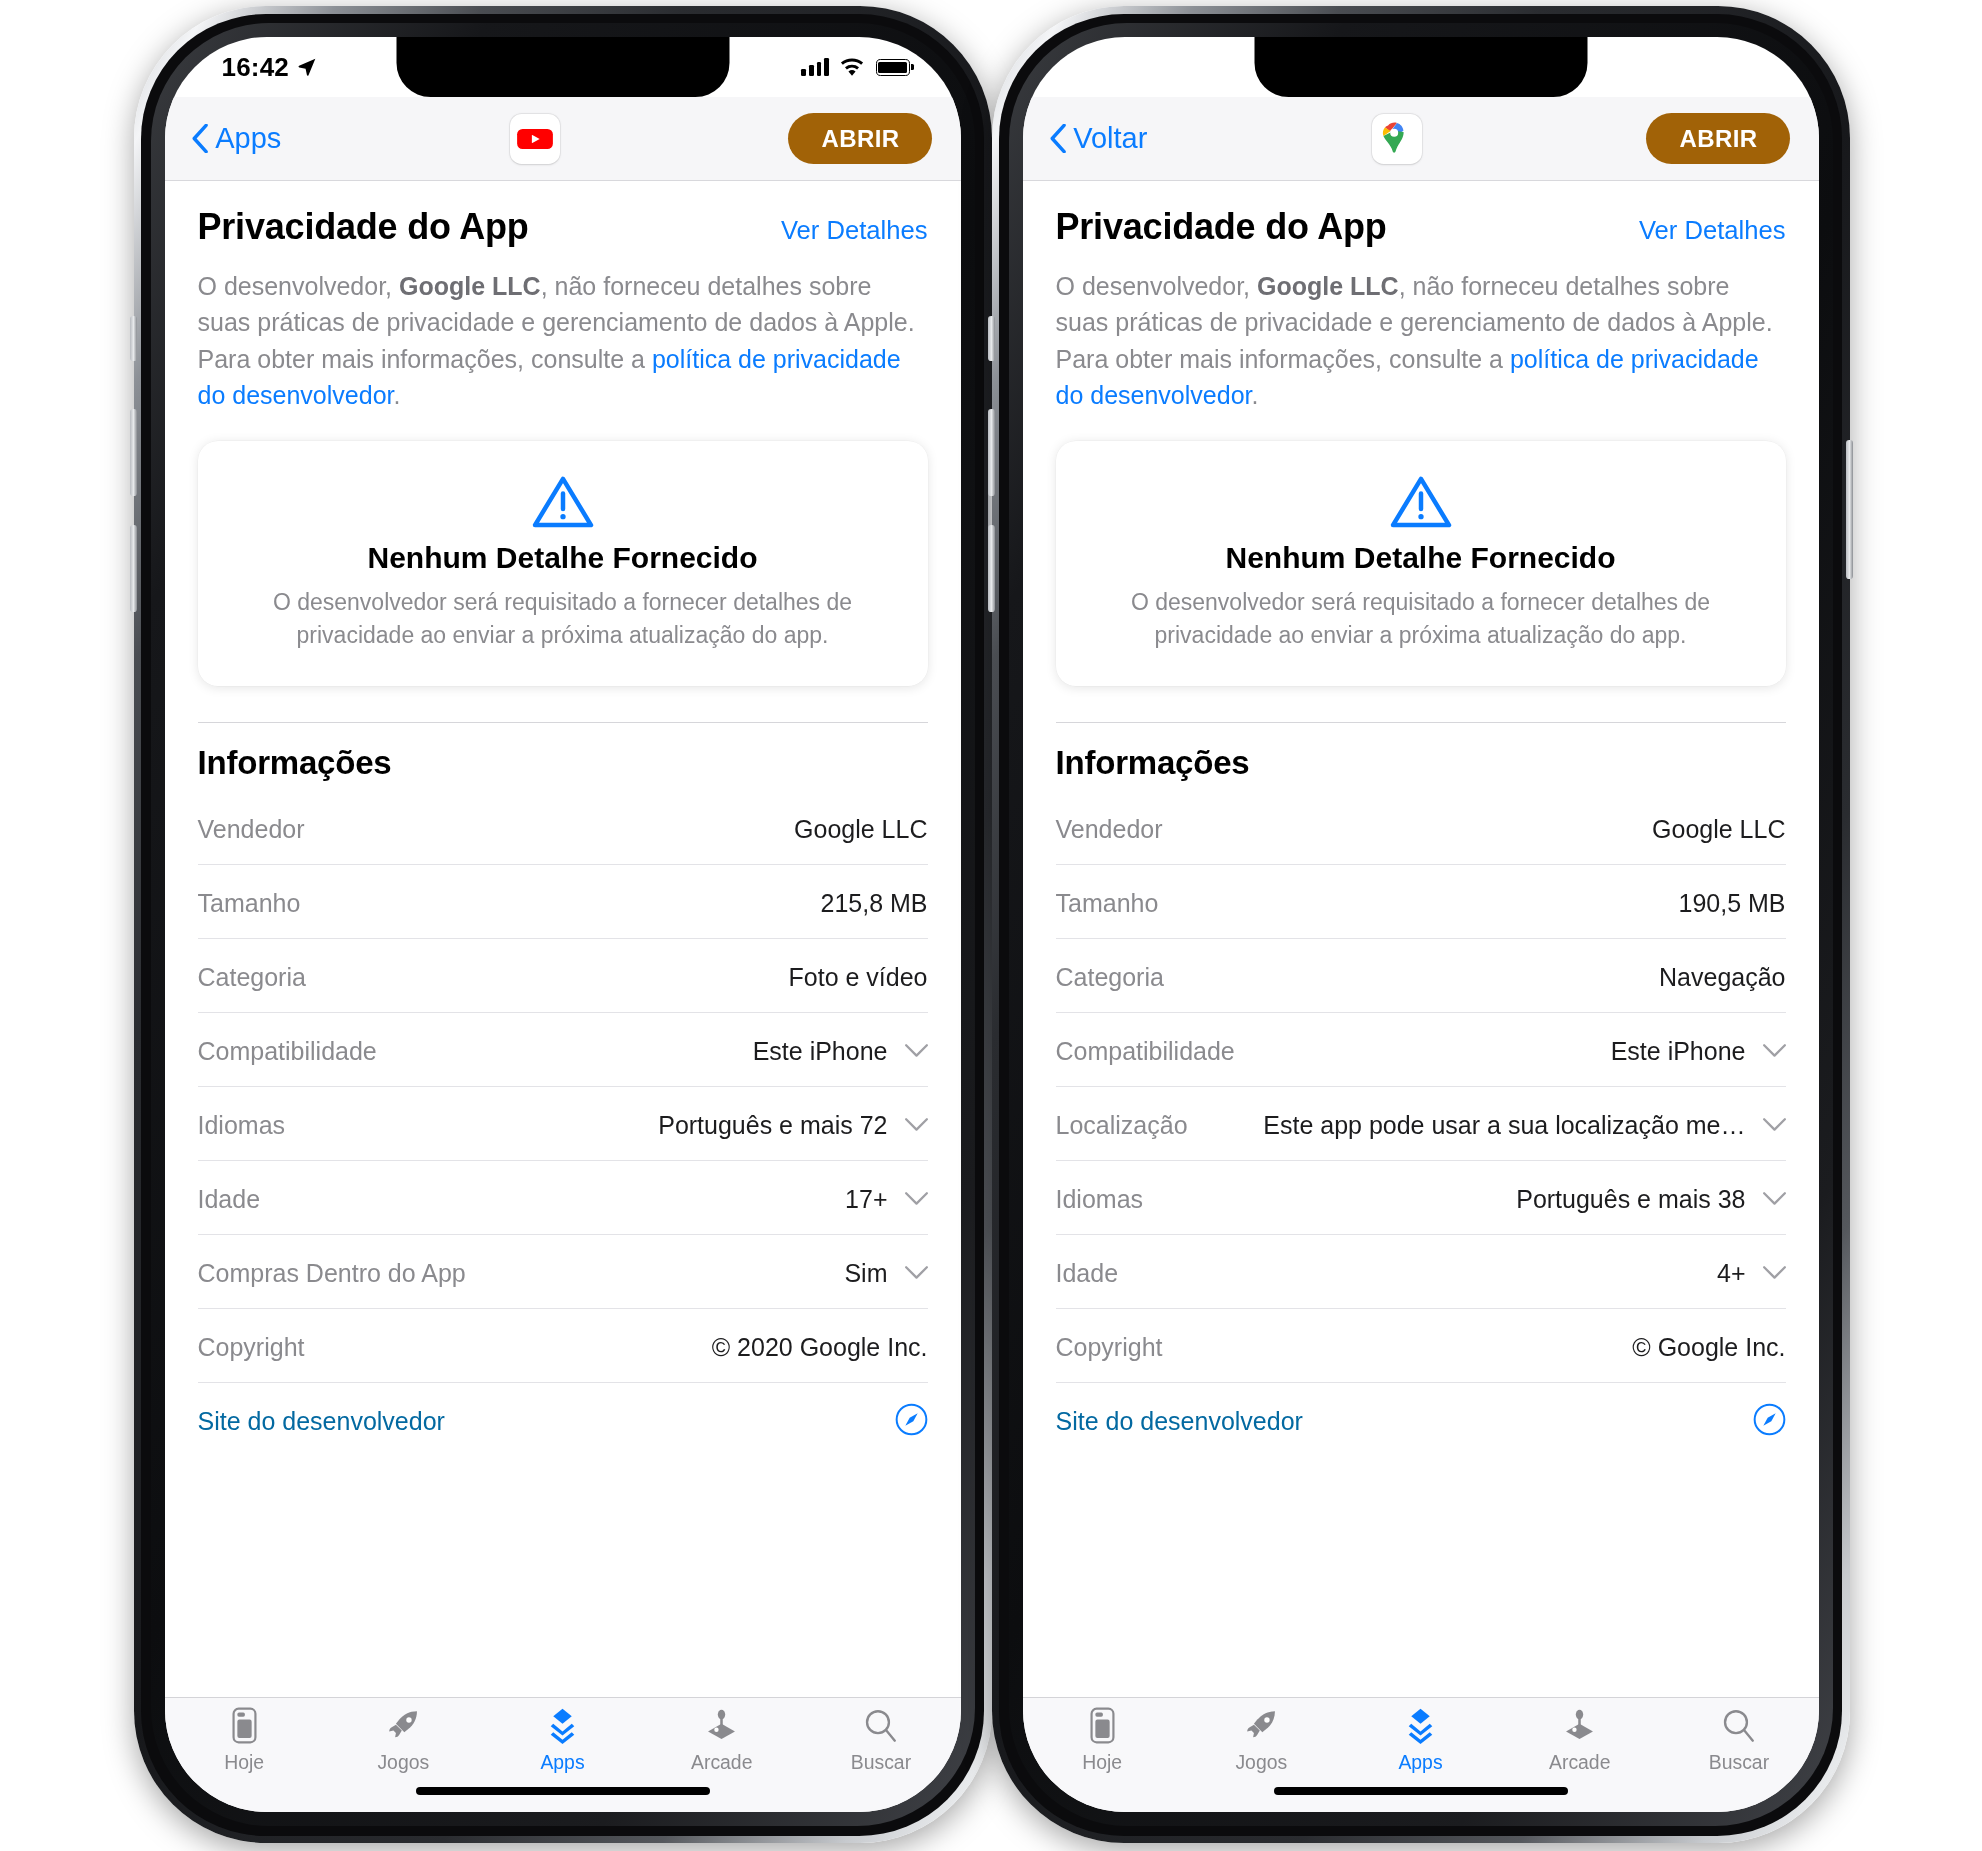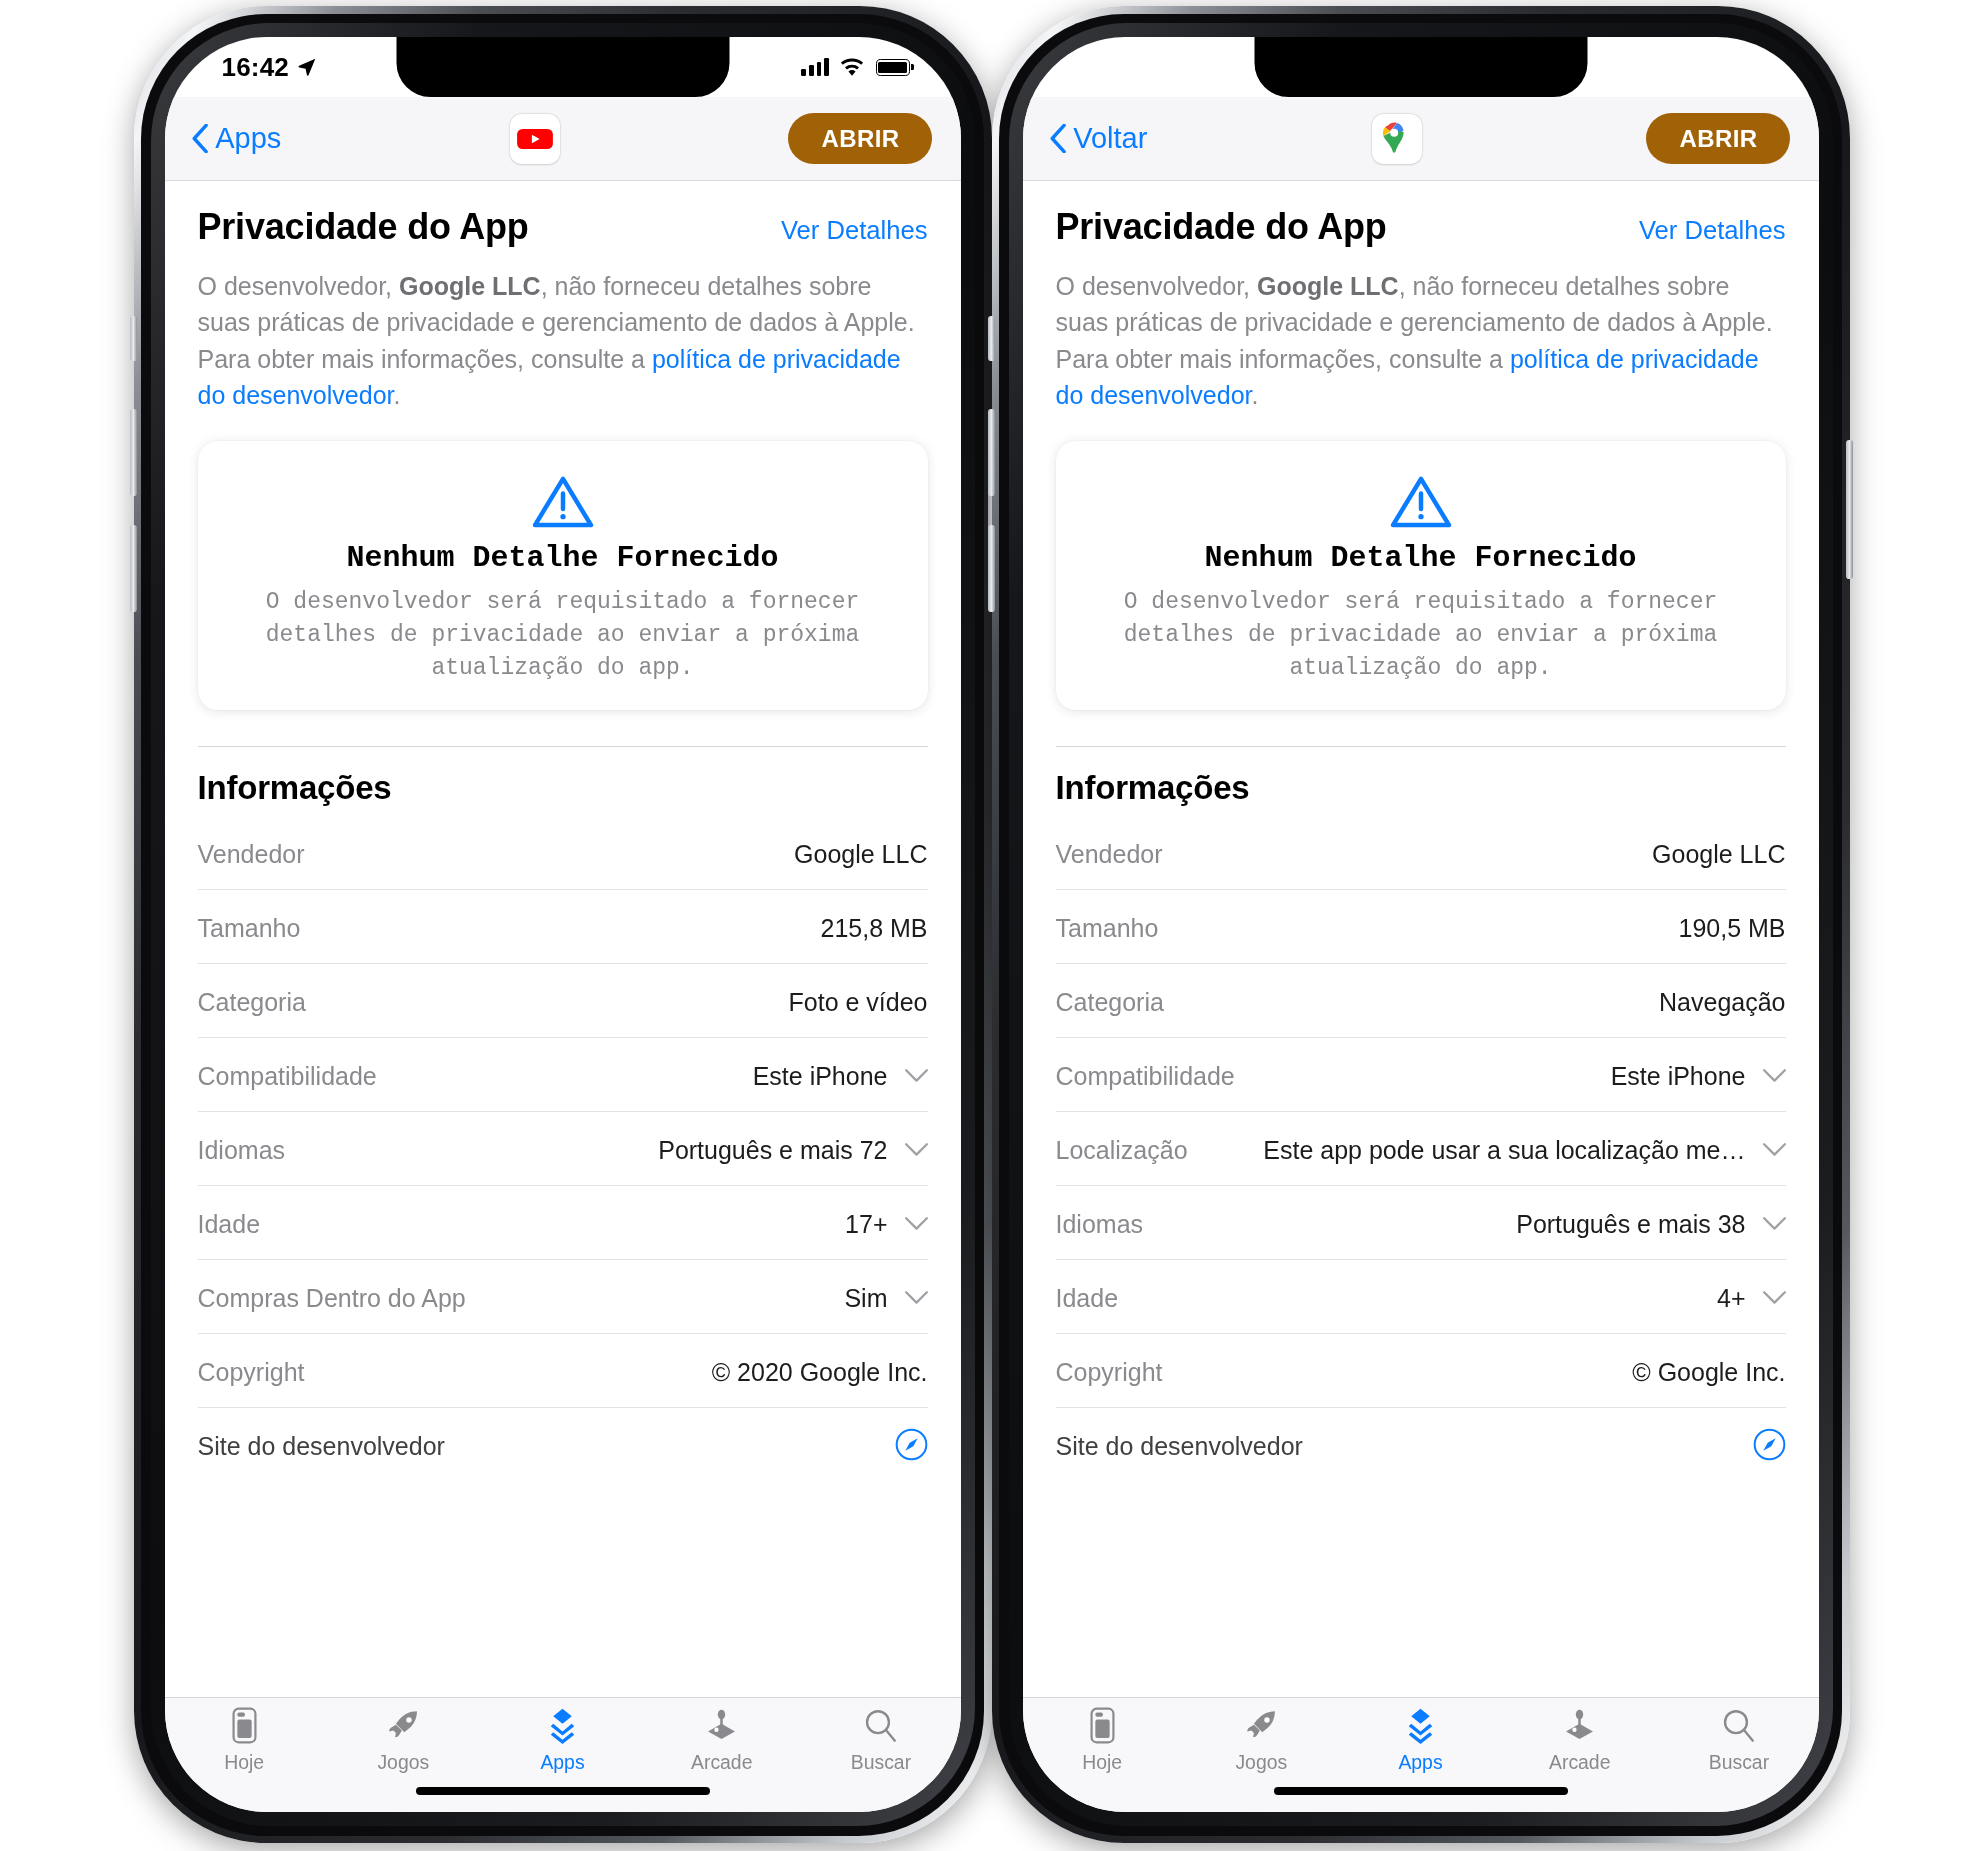--- a/index.html
+++ b/index.html
@@ -153,23 +153,22 @@
     font-size: 25px; line-height: 1.45; color: #8a8a8e;
   }
   .privacy-desc b { color: #6e6e73; font-weight: 700; }
   .privacy-desc a { color: #0a7cff; text-decoration: none; }
 
   .nodetail-card {
     margin-top: 28px;
     background: #fff;
     border-radius: 20px;
     box-shadow: 0 1.5px 11px rgba(0,0,0,.10), 0 0 0 0.4px rgba(0,0,0,.04);
-    padding: 33px 23px 26px;
+    padding: 33px 23px 34px;
     text-align: center;
-    font-family: Liberation Mono, monospace;
   }
   .warn-icon { width: 62px; height: 56px; margin: 0 auto 11px; display:block; }
   .nodetail-title { font-size: 30px; font-weight: 700; color: #000; margin-bottom: 11px; }
   .nodetail-sub { font-size: 23px; line-height: 1.42; color: #8a8a8e; padding: 0 9.3px; }
 
   .info-divider { height: 0.8px; background: #d6d6da; margin-top: 36px; }
   .info-title { font-size: 33px; font-weight: 700; color: #000; padding: 22px 0 7.7px; letter-spacing: -0.2px; }
 
   .rows { }
   .row {
@@ -181,21 +180,21 @@
   }
   .row:first-child { border-top: none; }
   .row-label { font-size: 25px; color: #8a8a8e; white-space: nowrap; }
   .row-right { display: flex; align-items: center; gap: 17px; min-width: 0; }
   .row-value {
     font-size: 25px; color: #1c1c1e; text-align: right;
     white-space: nowrap; overflow: hidden; text-overflow: ellipsis;
   }
   .chev-down { width: 23px; height: 14px; flex: 0 0 auto; }
   .row.link { border-top: 0.8px solid #e3e3e7; }
-  .row.link .row-label { color: #404040; }
+  .row.link .row-label { color: #0369a1; }
   .compass { width: 33px; height: 33px; }
 
   
   .tabbar {
     position: absolute; bottom: 0; left: 0; right: 0; height: 115px;
     background: rgba(248,248,250,.97);
     border-top: 0.8px solid #d4d4d8;
     display: flex; align-items: flex-start; z-index: 15;
     padding-top: 9.3px;
   }

